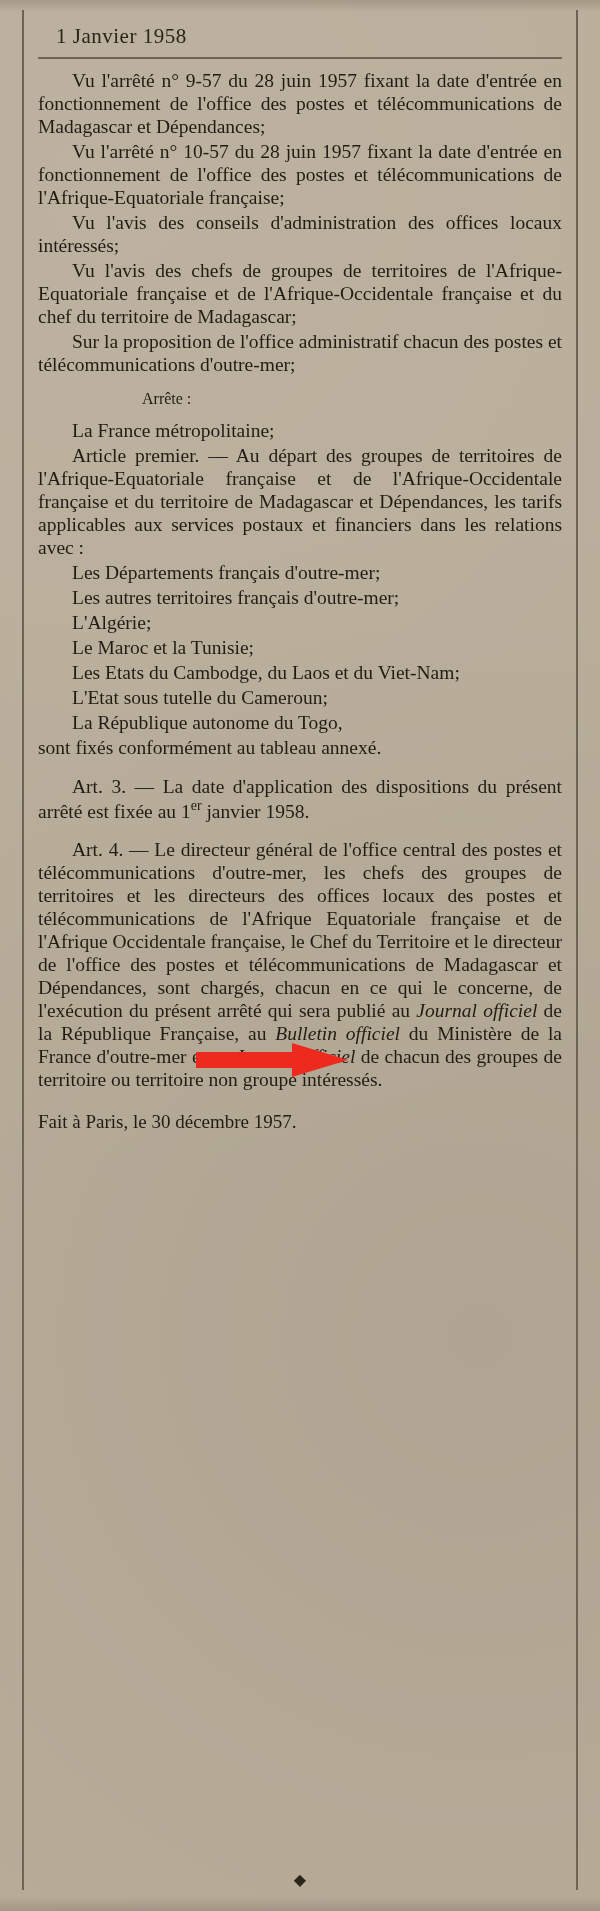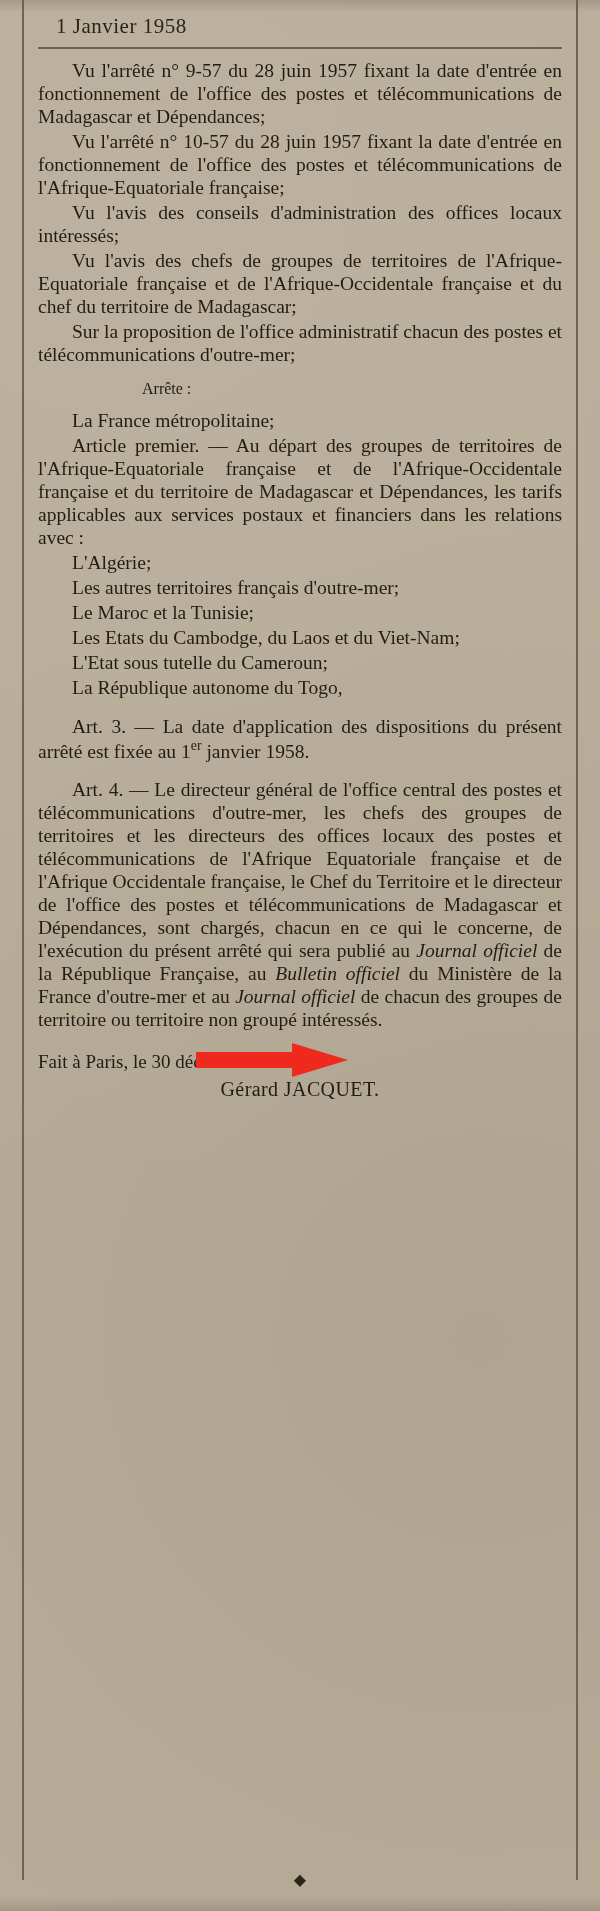--- a/index.html
+++ b/index.html
@@ -18,21 +18,21 @@
     width: 600px;
     height: 1911px;
     background: #b8ad99;
     background-image:
       radial-gradient(circle at 20% 10%, rgba(255,255,255,0.06), transparent 60%),
       radial-gradient(circle at 80% 70%, rgba(0,0,0,0.05), transparent 60%);
   }
   .column {
     position: absolute;
     left: 22px;
-    top: 0;
+    top: 10px;
     width: 556px;
     height: 1880px;
     border-left: 2px solid #6d6453;
     border-right: 2px solid #6d6453;
     box-sizing: border-box;
     padding: 0 14px;
   }
   .header {
     font-size: 21px;
     letter-spacing: 0.5px;
@@ -121,34 +121,35 @@
       <p>Vu l'arrêté n° 10-57 du 28 juin 1957 fixant la date d'entrée en fonctionnement de l'office des postes et télécommunications de l'Afrique-Equatoriale française;</p>
       <p>Vu l'avis des conseils d'administration des offices locaux intéressés;</p>
       <p>Vu l'avis des chefs de groupes de territoires de l'Afrique-Equatoriale française et de l'Afrique-Occidentale française et du chef du territoire de Madagascar;</p>
       <p>Sur la proposition de l'office administratif chacun des postes et télécommunications d'outre-mer;</p>
 
       <p class="arrete-head">Arrête :</p>
 
       <p>La France métropolitaine;</p>
 
       <p>Article premier. — Au départ des groupes de territoires de l'Afrique-Equatoriale française et de l'Afrique-Occidentale française et du territoire de Madagascar et Dépendances, les tarifs applicables aux services postaux et financiers dans les relations avec :</p>
+      <p>Les Départements français d'outre-mer;</p>
+      <p>Les autres territoires français d'outre-mer;</p>
       <p>L'Algérie;</p>
-      <p>Les autres territoires français d'outre-mer;</p>
       <p>Le Maroc et la Tunisie;</p>
       <p>Les Etats du Cambodge, du Laos et du Viet-Nam;</p>
       <p>L'Etat sous tutelle du Cameroun;</p>
       <p>La République autonome du Togo,</p>
+      <p class="noindent">sont fixés conformément au tableau annexé.</p>
 
 
       <p class="art-gap"><span>Art. 3. — La date d'application des dispositions du présent arrêté est fixée au 1</span><span class="sup">er</span><span> janvier 1958.</span></p>
 
       <p class="art-gap"><span>Art. 4. — Le directeur général de l'office central des postes et télécommunications d'outre-mer, les chefs des groupes de territoires et les directeurs des offices locaux des postes et télécommunications de l'Afrique Equatoriale française et de l'Afrique Occidentale française, le Chef du Territoire et le directeur de l'office des postes et télécommunications de Madagascar et Dépendances, sont chargés, chacun en ce qui le concerne, de l'exécution du présent arrêté qui sera publié au </span><span class="italic">Journal officiel</span><span> de la République Française, au </span><span class="italic">Bulletin officiel</span><span> du Ministère de la France d'outre-mer et au </span><span class="italic">Journal officiel</span><span> de chacun des groupes de territoire ou territoire non groupé intéressés.</span></p>
 
       <p class="sign-line">Fait à Paris, le 30 décembre 1957.</p>
-      <p class="sign-name">Gérard JACQUET.</p>
 
     </div>
   </div>
 
   <svg class="arrow" viewBox="0 0 152 34" xmlns="http://www.w3.org/2000/svg">
     <polygon points="152,17 96,0 96,9 0,9 0,25 96,25 96,34" fill="#ee2a1e"></polygon>
   </svg>
 
   <div class="diamond">◆</div>
   <div class="fade-bottom"></div>

